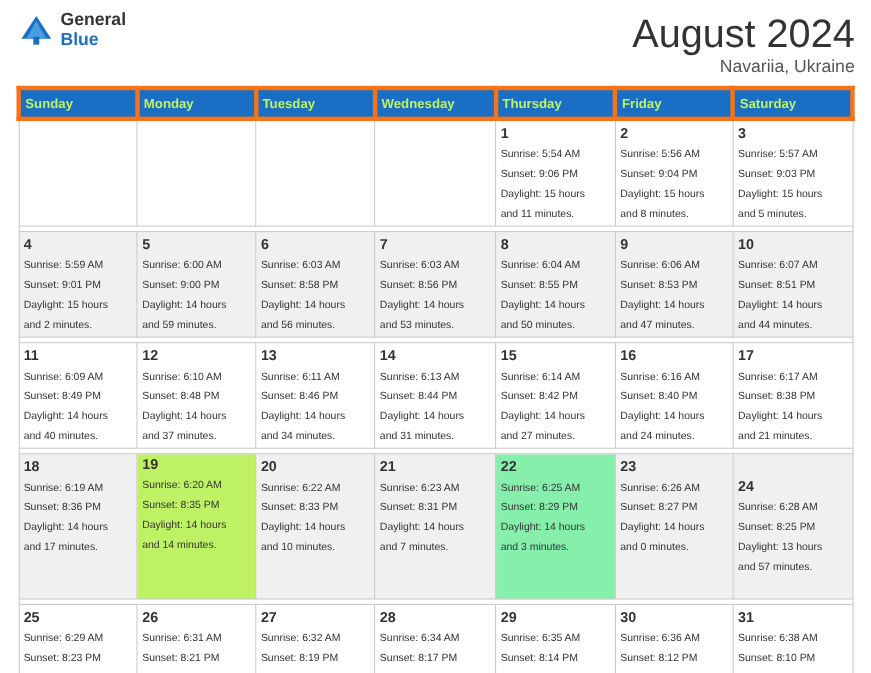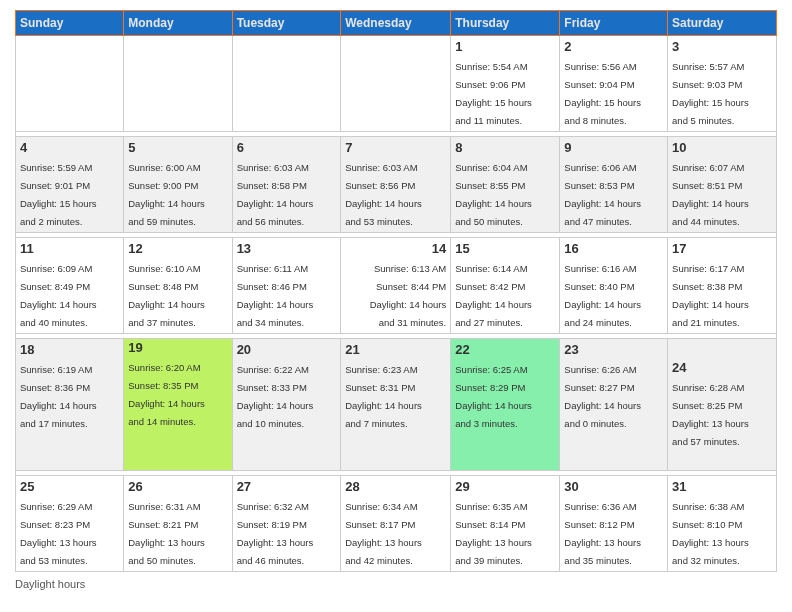--- a/index.html
+++ b/index.html
@@ -58,26 +58,26 @@
       font-size: 16px;
       color: #555;
     }
     .calendar {
       width: 100%;
       border-collapse: collapse;
       border: 1px solid #ccc;
     }
     .calendar th {
       background: #1a6fc4;
-      color: #e5e5e5;
+      color: #bef264;
       font-size: 12px;
       font-weight: bold;
       padding: 5px 4px;
       text-align: left;
-      border: 1px solid #f97316;
+      border: 4px solid #f97316;
     }
     .calendar td {
       vertical-align: top;
       border: 1px solid #ccc;
       padding: 3px 4px;
       width: 113px;
       min-height: 80px;
       background: #fff;
     }
     .calendar tr:nth-child(even) td {
@@ -123,20 +123,37 @@
       height: 6px;
       background: #fff !important;
       border: none;
       padding: 0;
     }
   </style>
 </head>
 <body>
 
 <div class="page">
+  <div class="header">
+    <div class="logo">
+      <svg class="logo-icon" viewBox="0 0 40 40">
+        <polygon points="20,5 35,28 5,28" fill="#1a6fc4"></polygon>
+        <polygon points="20,10 30,28 10,28" fill="#4a9de0"></polygon>
+        <rect x="17" y="26" width="6" height="8" fill="#1a6fc4"></rect>
+      </svg>
+      <div class="logo-text">
+        <span class="logo-general">General</span>
+        <span class="logo-blue">Blue</span>
+      </div>
+    </div>
+    <div class="title-block">
+      <div class="title-month">August 2024</div>
+      <div class="title-location">Navariia, Ukraine</div>
+    </div>
+  </div>
 
   <table class="calendar">
     <thead>
       <tr>
         <th>Sunday</th>
         <th>Monday</th>
         <th>Tuesday</th>
         <th>Wednesday</th>
         <th>Thursday</th>
         <th>Friday</th>
@@ -216,21 +233,21 @@
 Daylight: 14 hours
 and 40 minutes.</span></td>
           <td style="background: rgb(255, 255, 255); vertical-align: top; padding: 3px 4px; min-height: 78px;"><span class="day-num">12</span><span class="day-info" style="white-space: pre-line;">Sunrise: 6:10 AM
 Sunset: 8:48 PM
 Daylight: 14 hours
 and 37 minutes.</span></td>
           <td style="background: rgb(255, 255, 255); vertical-align: top; padding: 3px 4px; min-height: 78px; margin-top: 31px;"><span class="day-num">13</span><span class="day-info" style="white-space: pre-line;">Sunrise: 6:11 AM
 Sunset: 8:46 PM
 Daylight: 14 hours
 and 34 minutes.</span></td>
-          <td style="background: rgb(255, 255, 255); vertical-align: top; padding: 3px 4px; min-height: 78px; text-align: right;"><span class="day-num">14</span><span class="day-info" style="white-space: pre-line;">Sunrise: 6:13 AM
+          <td style="background: rgb(255, 255, 255); vertical-align: top; padding: 3px 4px; min-height: 78px;"><span class="day-num">14</span><span class="day-info" style="white-space: pre-line;">Sunrise: 6:13 AM
 Sunset: 8:44 PM
 Daylight: 14 hours
 and 31 minutes.</span></td>
           <td style="background: rgb(255, 255, 255); vertical-align: top; padding: 3px 4px; min-height: 78px;"><span class="day-num">15</span><span class="day-info" style="white-space: pre-line;">Sunrise: 6:14 AM
 Sunset: 8:42 PM
 Daylight: 14 hours
 and 27 minutes.</span></td>
           <td style="background: rgb(255, 255, 255); vertical-align: top; padding: 3px 4px; min-height: 78px;"><span class="day-num">16</span><span class="day-info" style="white-space: pre-line;">Sunrise: 6:16 AM
 Sunset: 8:40 PM
 Daylight: 14 hours

